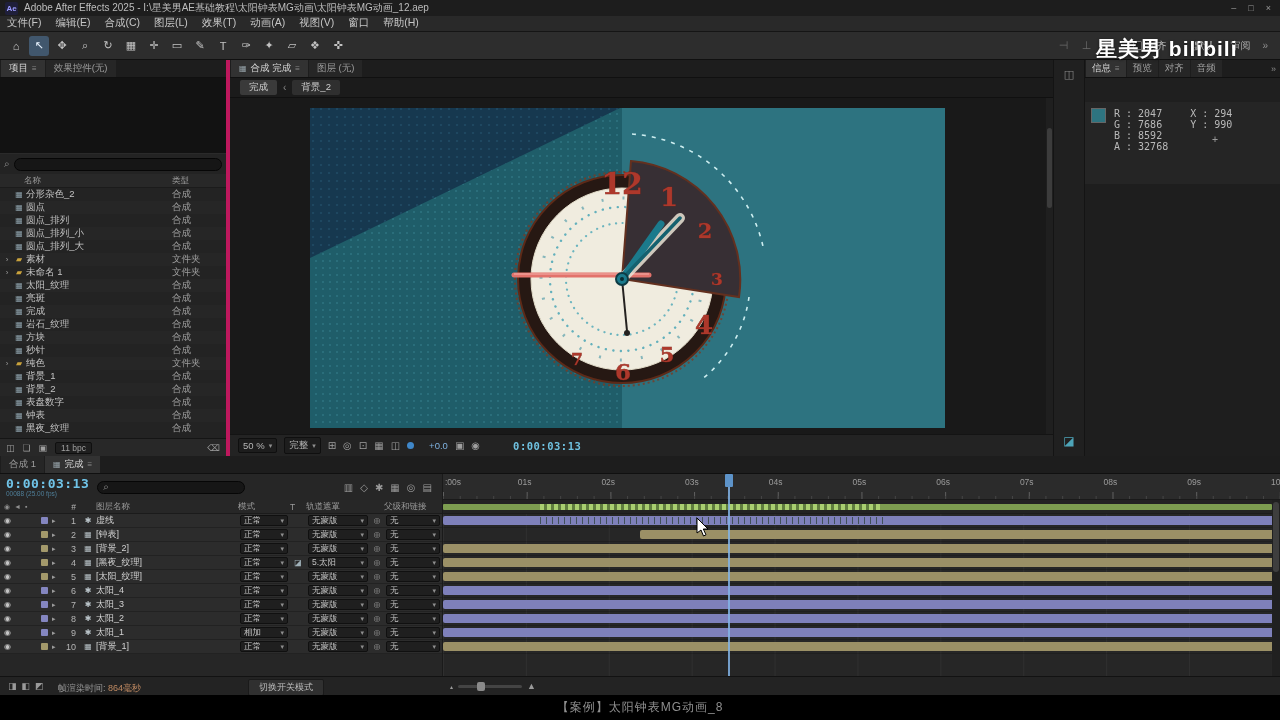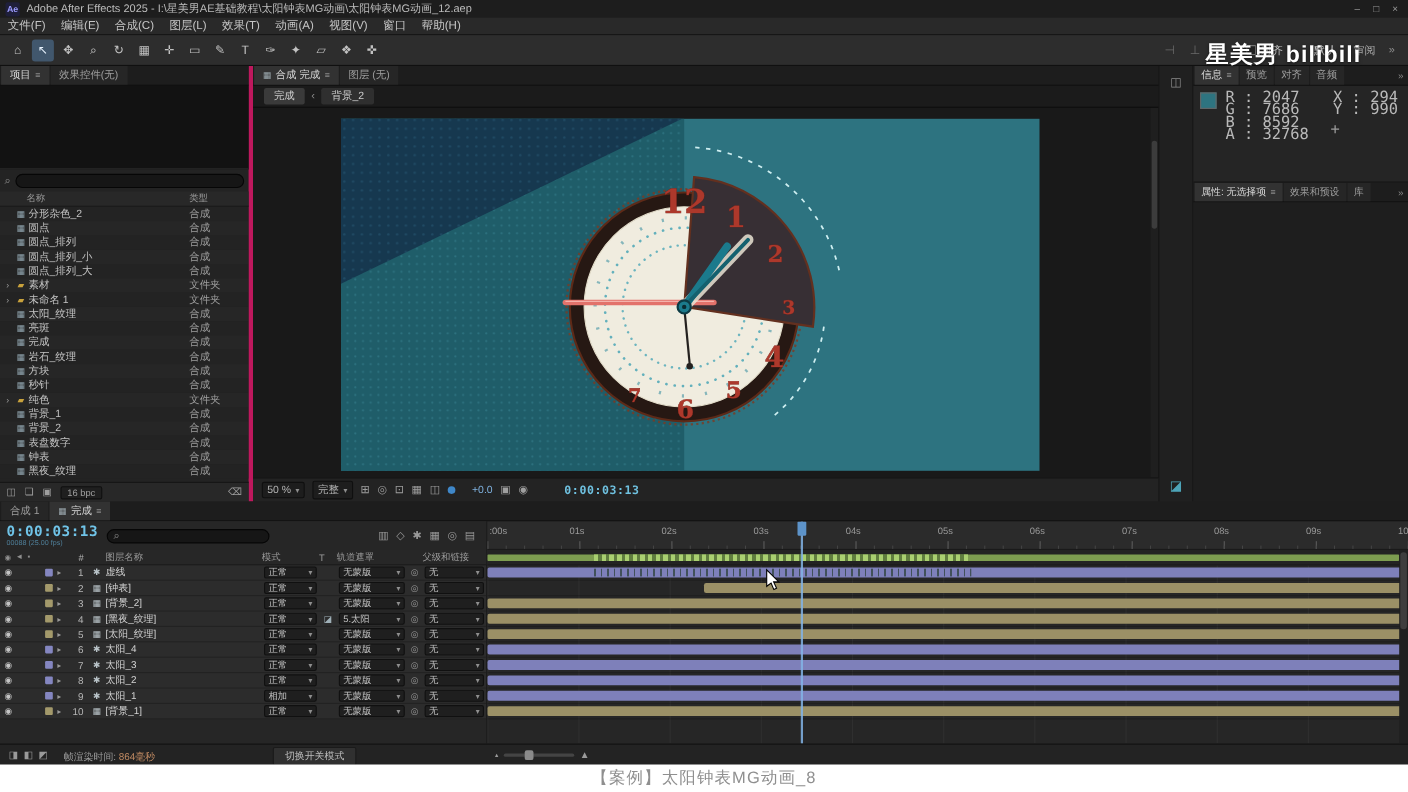--- a/index.html
+++ b/index.html
@@ -95,23 +95,23 @@
 
 
 .strip{width:32px;background:#202020;border-left:1px solid #141414;border-right:1px solid #141414;
   display:flex;flex-direction:column;align-items:center;justify-content:space-between;
   padding:8px 0;color:#8a8a8a;font-size:11px;}
 .strip-bottom{color:#4da4b8;font-size:12px;}
 
 
 .right{width:195px;position:relative;background:#1f1f1f;}
 .right .tab{padding:0 6px;}
-.info-body{height:88px;background:#252525;padding:6px;display:flex;gap:8px;font-size:14px;
+.info-body{height:88px;background:#252525;padding:6px;display:flex;gap:8px;font-size:10px;
   font-family:"DejaVu Sans Mono","Liberation Mono",monospace;color:#b9b9b9;
-  border-bottom:1px solid #151515;position:relative;}
+  border-bottom:1px solid #151515;position:relative;margin-top:24px;}
 .swatch{width:15px;height:15px;border:1px solid #666;flex:0 0 auto;}
 .irow{line-height:11px;white-space:nowrap;}
 .xyblock{margin-left:14px;}
 .plusmark{position:absolute;right:62px;top:32px;color:#9a9a9a;}
 .right-empty{position:absolute;top:124px;bottom:0;left:0;right:0;background:#1e1e1e;}
 .tab.small{font-size:9px;}
 .ovf2{margin-left:auto;display:flex;align-items:center;padding:0 4px;color:#8a8a8a;font-size:9px;}
 
 
 .timeline{position:absolute;top:456px;left:0;right:0;height:239px;background:#232323;}
@@ -170,22 +170,22 @@
 .rtv{color:#c08a62;}
 .toggle-btn{position:absolute;left:248px;top:2px;background:#303030;border:1px solid #1a1a1a;
   border-radius:2px;padding:1px 10px;color:#bdbdbd;}
 .zoomctl{position:absolute;left:450px;top:4px;display:flex;align-items:center;gap:5px;}
 .mtn-s{font-size:6px;}
 .mtn-b{font-size:9px;}
 .slider{width:64px;height:3px;background:#444;border-radius:2px;position:relative;}
 .sthumb{position:absolute;left:30%;top:-3px;width:8px;height:9px;background:#8a8a8a;border-radius:2px;}
 
 
-.caption{position:absolute;top:695px;left:0;right:0;height:25px;background:#ffffff;
-  display:flex;align-items:center;justify-content:center;font-size:15px;color:#8f8f8f;letter-spacing:1px;}
+.caption{position:absolute;top:695px;left:0;right:0;height:25px;background:#000000;
+  display:flex;align-items:center;justify-content:center;font-size:12px;color:#8f8f8f;letter-spacing:1px;}
 .cursor{position:absolute;left:696px;top:517px;z-index:60;}
 </style>
 </head>
 <body>
 
 <div class="titlebar">
   <span class="ae-logo">Ae</span>
   <span class="title-text">Adobe After Effects 2025 - I:\星美男AE基础教程\太阳钟表MG动画\太阳钟表MG动画_12.aep</span>
   <span class="win-controls">
     <span>–</span>
@@ -373,21 +373,21 @@
           <span class="pcaret"></span>
           <span class="picon comp">▦</span>
           <span class="pname">黑夜_纹理</span>
           <span class="ptype">合成</span>
         </div>
       </div>
     <div class="proj-bottom">
       <span>◫</span>
       <span>❏</span>
       <span>▣</span>
-      <span class="pb-depth">16 bpc</span>
+      <span class="pb-depth">11 bpc</span>
       <span class="trash">⌫</span>
     </div>
   </div>
 
   <div class="center">
     <div class="tabbar">
       <span class="tab active">
         <span class="tabicon">▦</span>
         <span>合成 完成</span>
         <span class="pmenu">≡</span>

